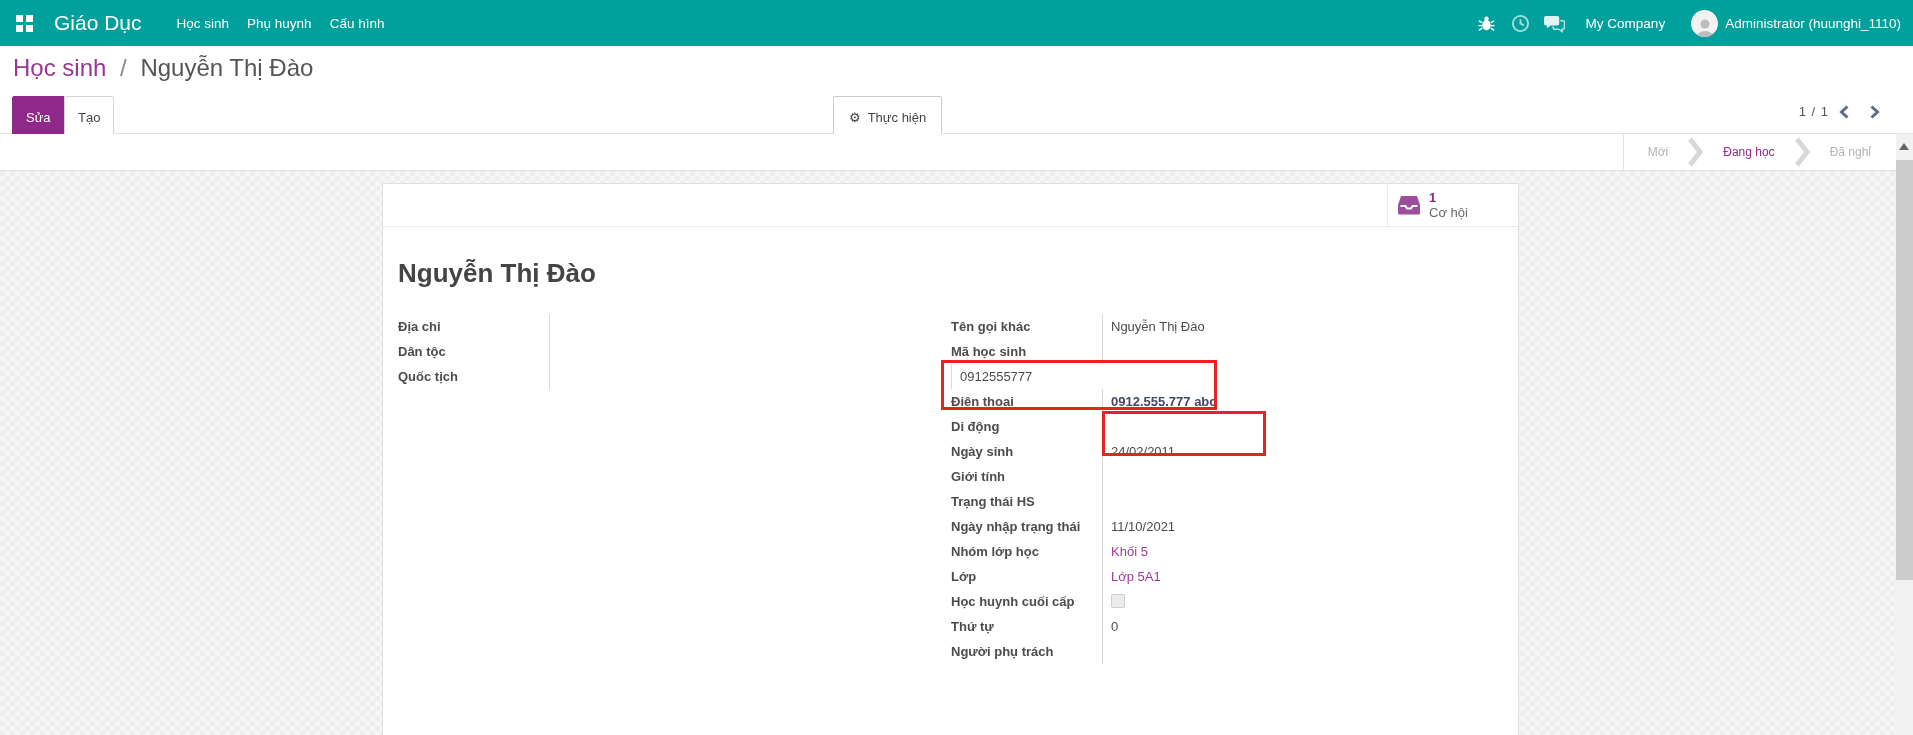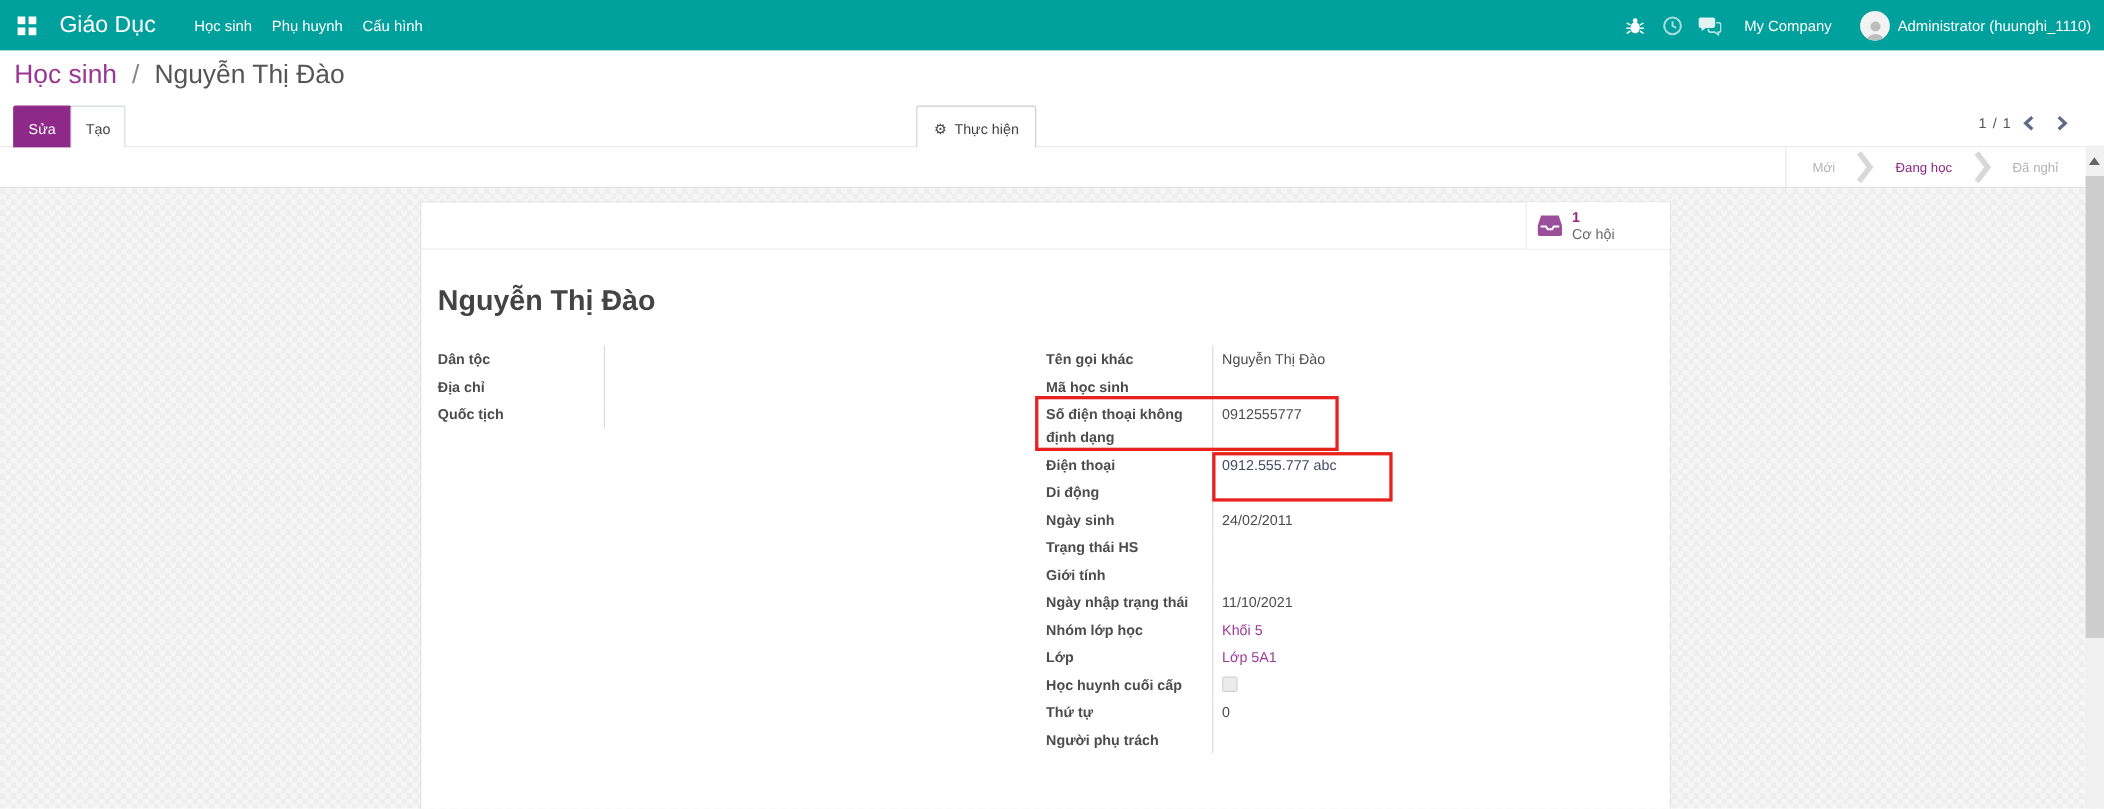--- a/index.html
+++ b/index.html
@@ -68,21 +68,21 @@
   .record-title { position:absolute; left:15px; top:74px; font-size:26px; font-weight:bold; color:#444; }
 
   .form-groups { position:absolute; top:130px; left:15px; width:1107px; display:flex; }
   .group { width:553px; }
   .group.right { flex:1; }
   .frow { display:grid; grid-template-columns:151px 1fr; }
   .flabel { font-size:13px; font-weight:bold; color:#4c4c4c; line-height:21px; padding:2px 18px 2px 0; }
   .fvalue { font-size:13px; color:#4c4c4c; line-height:21px; padding:2px 0 2px 8px;
     border-left:1px solid #d9d9d9; min-height:25px; }
   .fvalue.link { color:#a03a99; cursor:pointer; }
-  .fvalue.phone { color:#3f4a63; }
+  .fvalue.phone { color:#3f4a63;font-weight:bold; }
   .cb { width:14px; height:14px; background:#ebebeb; border:1px solid #cfcfcf; border-radius:2px; margin-top:3px; }
 
   .ann { position:absolute; border:3px solid #e8221c; pointer-events:none; }
   .ann1 { left:558px; top:176px; width:276px; height:50px; }
   .ann2 { left:719px; top:227px; width:164px; height:45px; }
 
   
   .scrollbar { position:absolute; top:134px; right:0; width:17px; height:601px; background:#f1f1f1; }
   .sb-up { position:absolute; top:9px; left:3px; width:0; height:0;
     border-left:5.5px solid transparent; border-right:5.5px solid transparent; border-bottom:7px solid #666; cursor:pointer; }
@@ -207,64 +207,63 @@
         </div>
       </div>
     </div>
 
     <div class="record-title">Nguyễn Thị Đào</div>
 
     <div class="form-groups">
 
       <div class="group">
         <div class="frow">
+          <div class="flabel">Địa chỉ</div>
+          <div class="fvalue"></div>
+        </div>
+        <div class="frow">
           <div class="flabel">Dân tộc</div>
-          <div class="fvalue"></div>
-        </div>
-        <div class="frow">
-          <div class="flabel">Địa chỉ</div>
           <div class="fvalue"></div>
         </div>
         <div class="frow">
           <div class="flabel">Quốc tịch</div>
           <div class="fvalue"></div>
         </div>
       </div>
 
       <div class="group right">
         <div class="frow">
           <div class="flabel">Tên gọi khác</div>
           <div class="fvalue">Nguyễn Thị Đào</div>
         </div>
         <div class="frow">
           <div class="flabel">Mã học sinh</div>
           <div class="fvalue"></div>
         </div>
         <div class="frow">
-          <div class="flabel">Số điện thoại không định dạng</div>
           <div class="fvalue">0912555777</div>
         </div>
         <div class="frow">
           <div class="flabel">Điện thoại</div>
           <div class="fvalue phone">0912.555.777 abc</div>
         </div>
         <div class="frow">
           <div class="flabel">Di động</div>
           <div class="fvalue"></div>
         </div>
         <div class="frow">
           <div class="flabel">Ngày sinh</div>
           <div class="fvalue">24/02/2011</div>
         </div>
         <div class="frow">
+          <div class="flabel">Giới tính</div>
+          <div class="fvalue"></div>
+        </div>
+        <div class="frow">
           <div class="flabel">Trạng thái HS</div>
-          <div class="fvalue"></div>
-        </div>
-        <div class="frow">
-          <div class="flabel">Giới tính</div>
           <div class="fvalue"></div>
         </div>
         <div class="frow">
           <div class="flabel">Ngày nhập trạng thái</div>
           <div class="fvalue">11/10/2021</div>
         </div>
         <div class="frow">
           <div class="flabel">Nhóm lớp học</div>
           <div class="fvalue link">Khối 5</div>
         </div>

